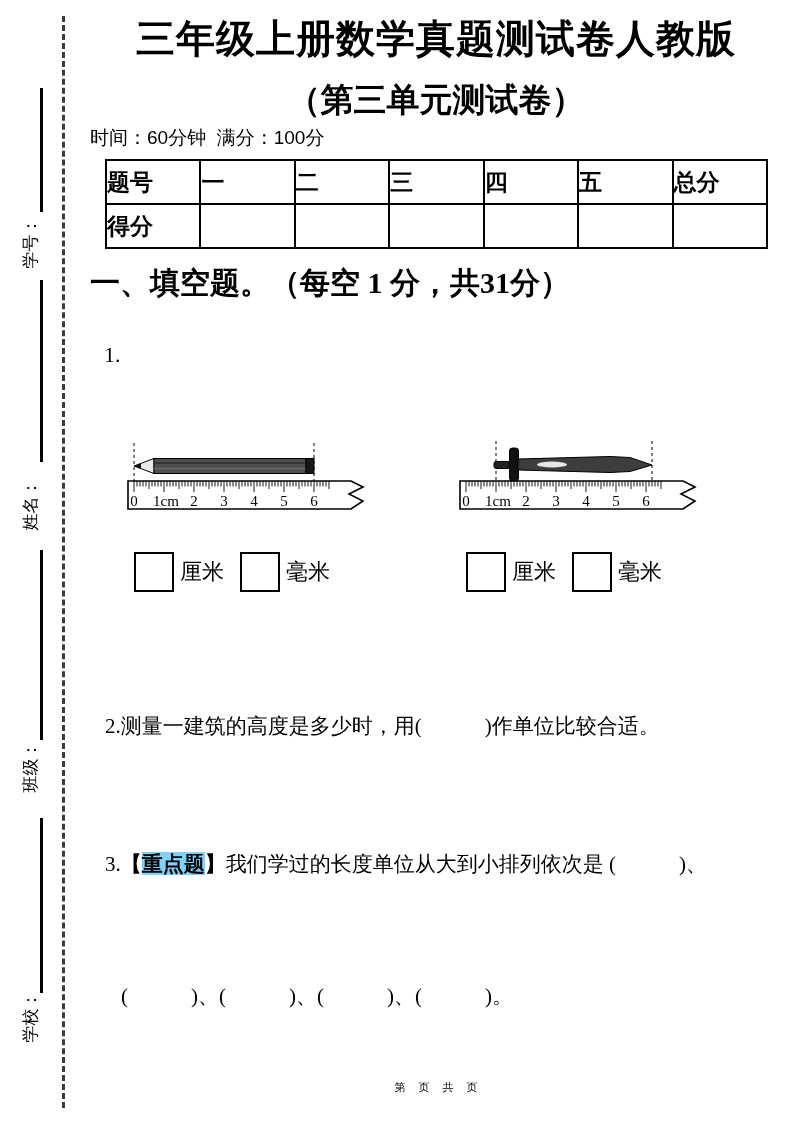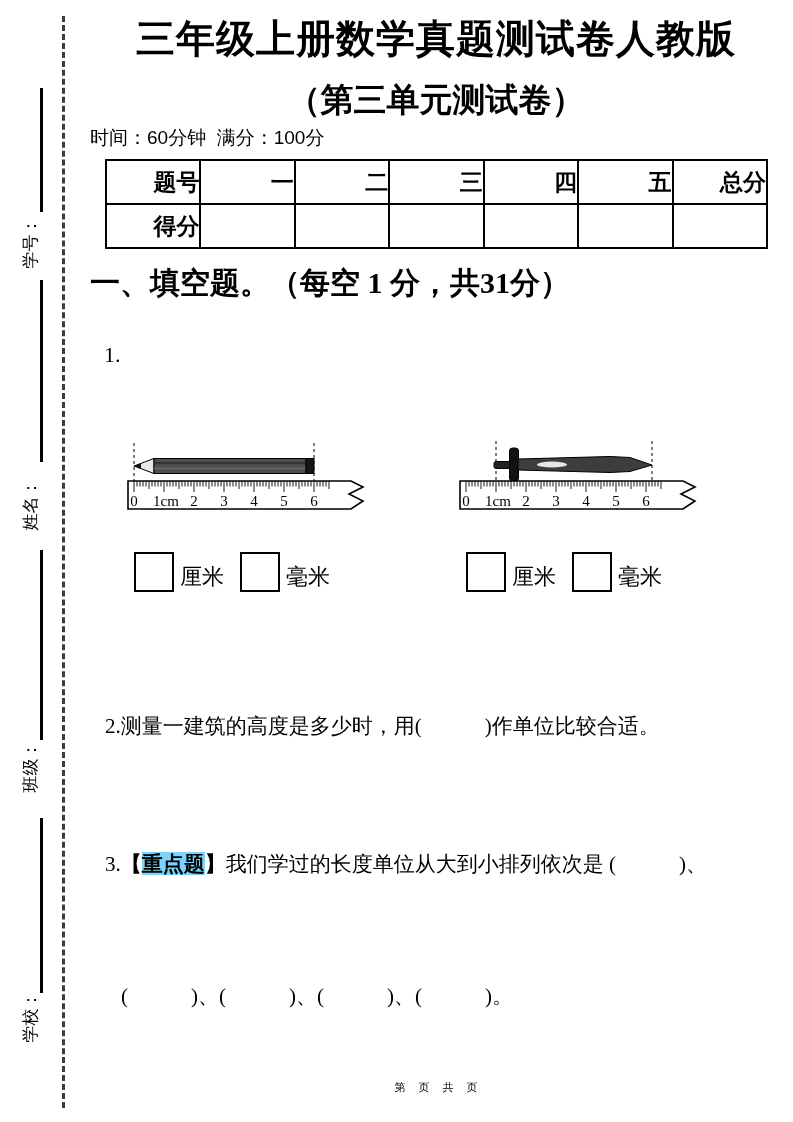--- a/index.html
+++ b/index.html
@@ -23,34 +23,34 @@
   
   .content{position:absolute;left:90px;top:0;width:692px;}
   .title{margin:12px 0 0;text-align:center;font-family:"Liberation Sans",sans-serif;
     font-weight:bold;font-size:39px;letter-spacing:1px;}
   .subtitle{margin:12px 0 0;text-align:center;font-family:"Liberation Sans",sans-serif;
     font-weight:bold;font-size:33px;}
   .meta{margin-top:2px;text-align:left;padding-right:8px;white-space:pre;
     font-family:"Liberation Sans",sans-serif;font-size:19px;}
 
   table.score{border-collapse:collapse;margin:8px 0 0 15px;width:663px;table-layout:fixed;}
-  table.score td{border:2px solid #000;height:42px;text-align:right;
+  table.score td{border:2px solid #000;height:42px;text-align:left;
     font-size:23px;font-weight:bold;padding:0;}
 
   .sec-heading{margin-top:14px;font-size:30px;font-weight:bold;white-space:pre;}
 
   .q{font-size:21px;margin-left:15px;white-space:pre-wrap;}
   .qnum{white-space:pre;}
 
   
   .q1{position:relative;margin-top:8px;margin-left:0;}
   .q1-num{position:absolute;left:14px;top:30px;font-size:22px;}
   .figures{display:flex;margin-left:30px;gap:10px;}
   .figure{width:322px;}
-  .boxrow{display:flex;align-items:flex-end;gap:6px;margin:4px 0 0 14px;font-size:22px;}
+  .boxrow{display:flex;align-items:center;gap:6px;margin:4px 0 0 14px;font-size:22px;}
   .ansbox{width:36px;height:36px;border:2px solid #000;flex:none;background:#fff;}
   .unit{margin-right:10px;}
 
   .q2{margin-top:20px;}
   .q3{margin-top:14px;line-height:44px;}
   .q3 .cont{margin-left:16px;}
 
   .tag-wrap{font-family:"Liberation Sans",sans-serif;font-weight:bold;}
   .tag-bg{background:#7dd3fc;}
 

